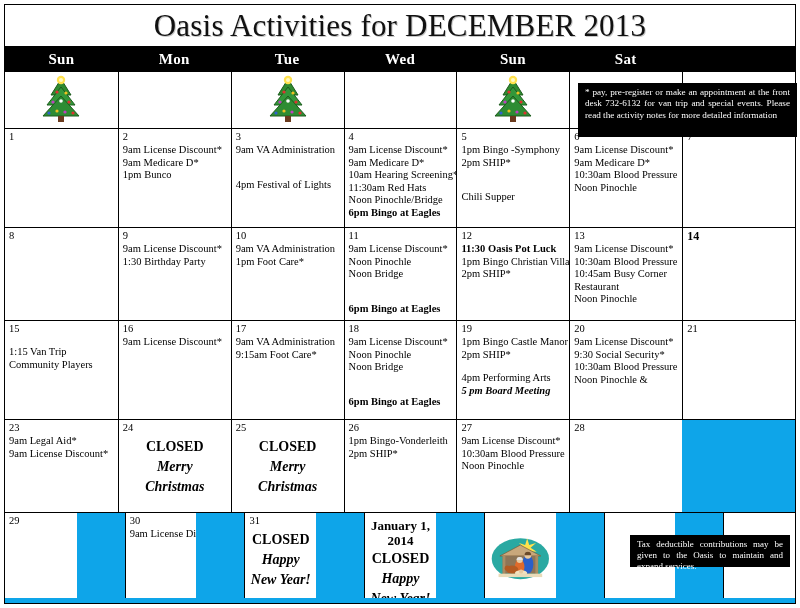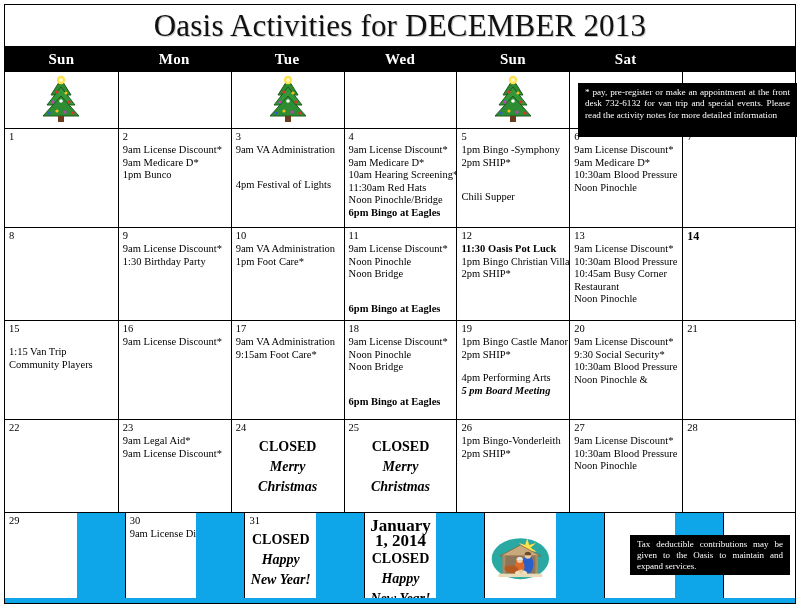--- a/index.html
+++ b/index.html
@@ -120,41 +120,41 @@
     margin-top: 3px;
   }
   .closed-block .cb-line {
     font-family: "Liberation Serif", "DejaVu Serif", serif;
     font-size: 14px;
     line-height: 20px;
     font-weight: bold;
   }
   .closed-block .cb-line.ital { font-style: italic; }
   .closed-block .cb-date {
-    font-size: 17px;
+    font-size: 13px;
     font-weight: bold;
     line-height: 15px;
     margin-bottom: 1px;
   }
 
   
   .note-box {
     position: absolute;
     background: #000000;
     color: #ffffff;
     box-sizing: border-box;
     padding: 4px 7px 5px 7px;
     font-family: "Liberation Serif", "DejaVu Serif", serif;
     font-size: 9.2px;
     line-height: 11.4px;
     text-align: justify;
     z-index: 5;
   }
   #note-top  { left: 573px; top: 78px;  width: 219px; height: 54px; }
-  #note-bot  { left: 625px; top: 530px; width: 160px; height: 40px; font-size: 9px; line-height: 11px; }
+  #note-bot  { left: 625px; top: 530px; width: 160px; height: 32px; font-size: 9px; line-height: 11px; }
 
   
   .tree-wrap {
     display: flex;
     align-items: center;
     justify-content: center;
     height: 100%;
   }
   .nativity-wrap {
     display: flex;
@@ -374,23 +374,20 @@
             <div class="evt">9am License Discount*</div>
             <div class="evt">9:30 Social Security*</div>
             <div class="evt">10:30am Blood Pressure</div>
             <div class="evt">Noon Pinochle &amp;</div>
           </div>
           <div class="day-cell">
             <div class="daynum">21</div>
           </div>
         </div>
         <div class="week-row row-week4">
-          <div class="day-cell">
-            <div class="daynum">22</div>
-          </div>
           <div class="day-cell">
             <div class="daynum">23</div>
             <div class="evt">9am Legal Aid*</div>
             <div class="evt">9am License Discount*</div>
           </div>
           <div class="day-cell">
             <div class="daynum">24</div>
             <div class="closed-block">
               <div class="cb-line">CLOSED</div>
               <div class="cb-line ital">Merry</div>

